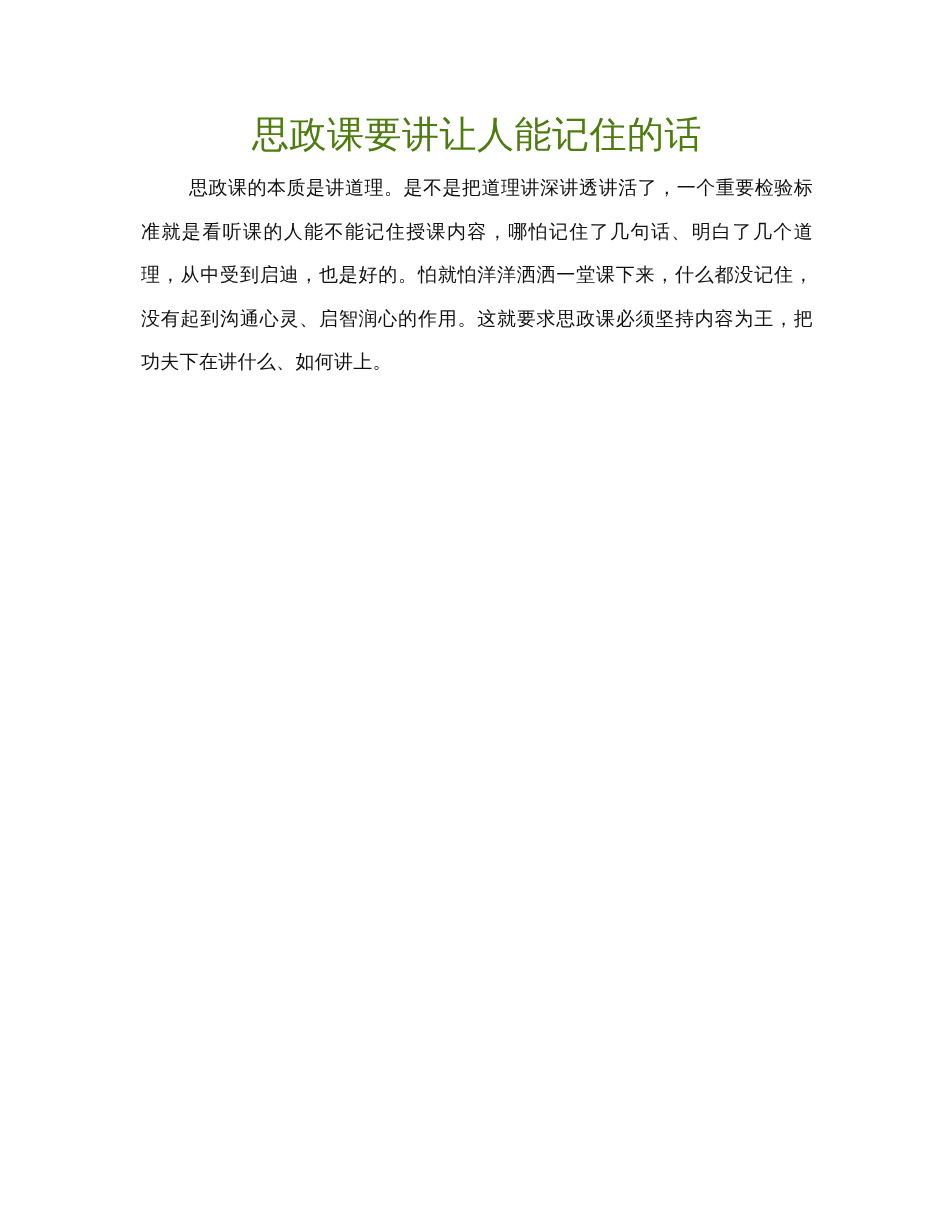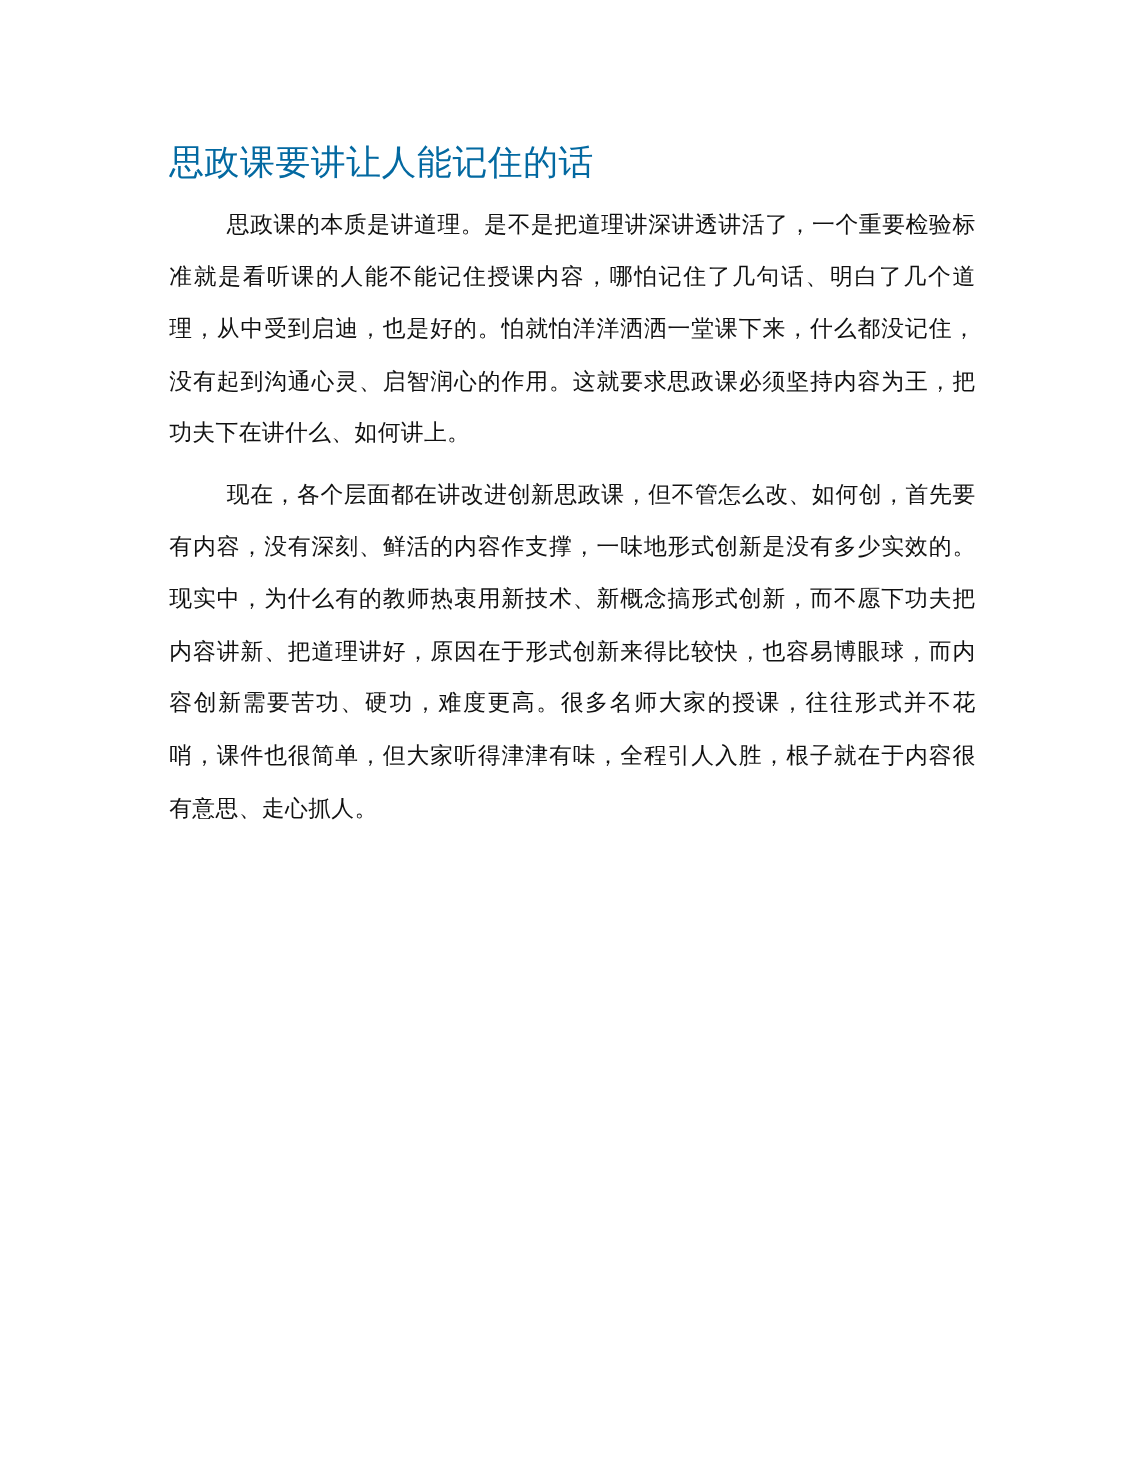--- a/index.html
+++ b/index.html
@@ -16,25 +16,26 @@
     color: #111111;
   }
   .page {
     position: absolute;
     left: 141px;
     top: 112px;
     width: 672px;
   }
   .title {
     margin: 0;
-    font-size: 29px;
+    text-align: center;
+    font-size: 37px;
     font-weight: normal;
     line-height: 46px;
     letter-spacing: 0.5px;
-    color: #0369a1;
+    color: #4d7c0f;
   }
   .para {
     margin: 12px 0 0 0;
     font-size: 19px;
     line-height: 43.6px;
     text-indent: 48px;
     text-align: justify;
     text-align-last: left;
     letter-spacing: 0.3px;
     word-break: break-all;
@@ -43,14 +44,13 @@
   .para.first { margin-top: 8px; }
   .para.p2 { margin-top: 7px; }
   .para.p3 { margin-top: 8px; }
 </style>
 </head>
 <body>
 
 <div class="page">
   <h1 class="title">思政课要讲让人能记住的话</h1>
   <p class="para first">思政课的本质是讲道理。是不是把道理讲深讲透讲活了，一个重要检验标准就是看听课的人能不能记住授课内容，哪怕记住了几句话、明白了几个道理，从中受到启迪，也是好的。怕就怕洋洋洒洒一堂课下来，什么都没记住，没有起到沟通心灵、启智润心的作用。这就要求思政课必须坚持内容为王，把功夫下在讲什么、如何讲上。</p>
-  <p class="para p2">现在，各个层面都在讲改进创新思政课，但不管怎么改、如何创，首先要有内容，没有深刻、鲜活的内容作支撑，一味地形式创新是没有多少实效的。现实中，为什么有的教师热衷用新技术、新概念搞形式创新，而不愿下功夫把内容讲新、把道理讲好，原因在于形式创新来得比较快，也容易博眼球，而内容创新需要苦功、硬功，难度更高。很多名师大家的授课，往往形式并不花哨，课件也很简单，但大家听得津津有味，全程引人入胜，根子就在于内容很有意思、走心抓人。</p>
 </div>
 
 </body></html>

